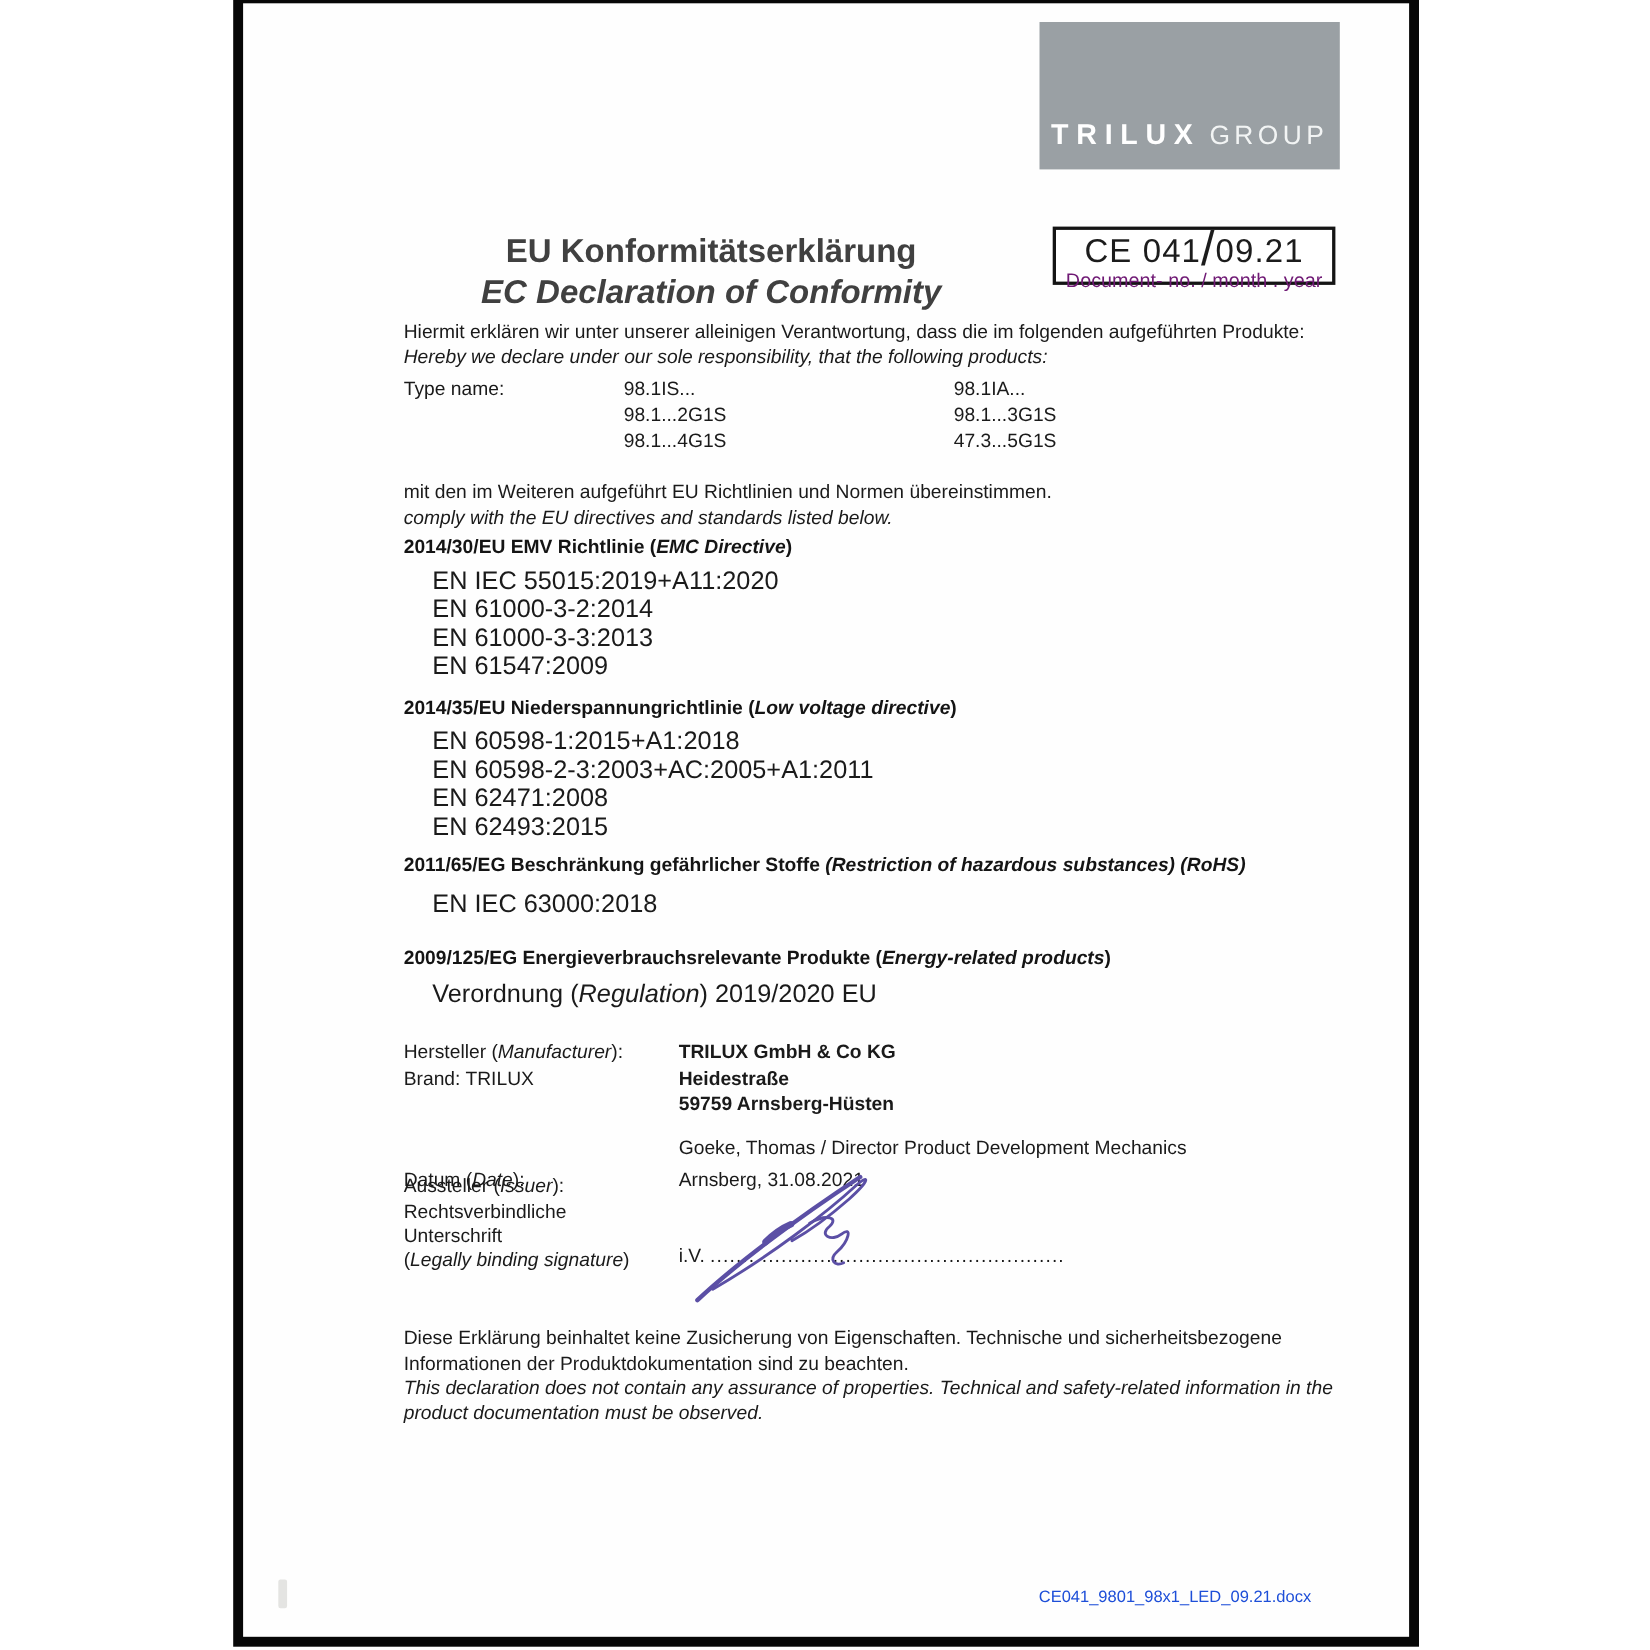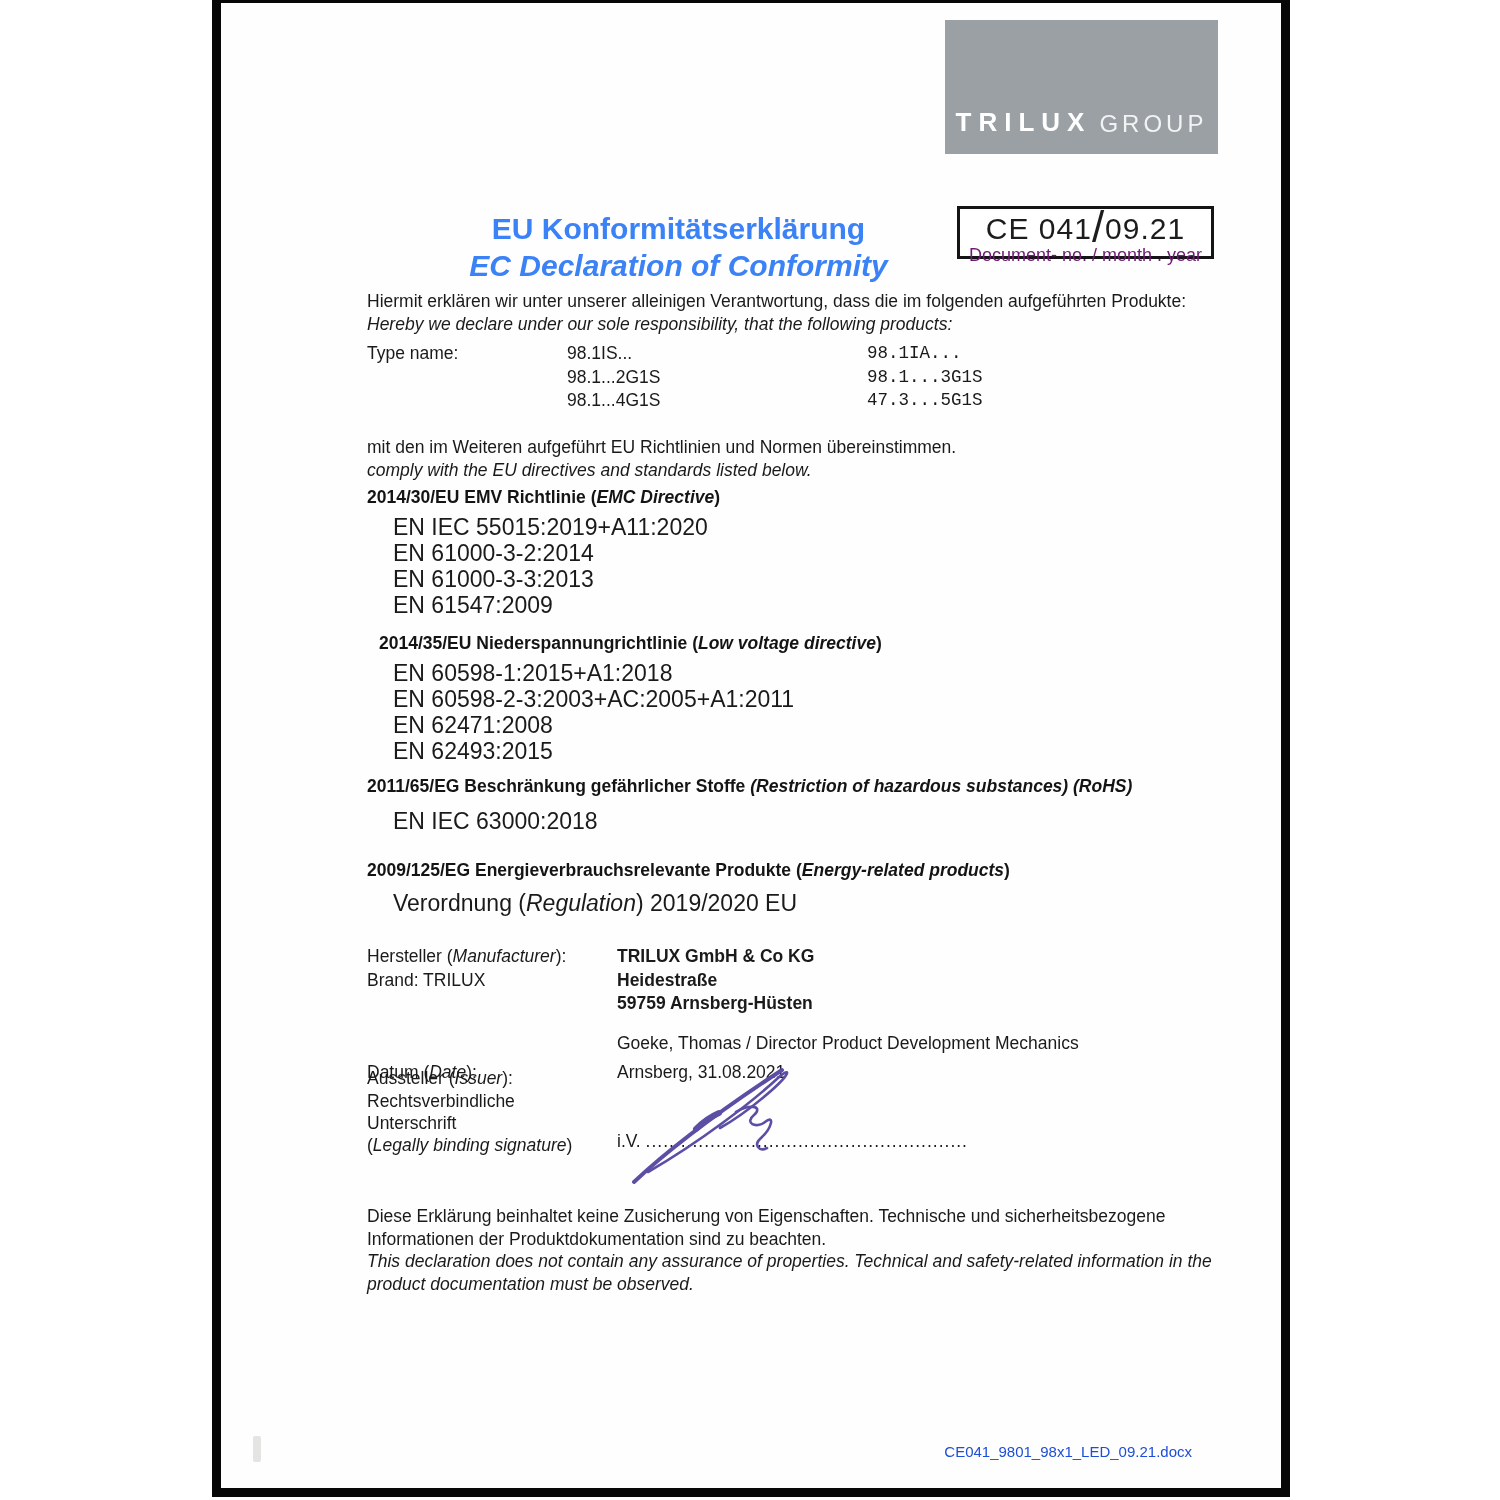--- a/index.html
+++ b/index.html
@@ -6,22 +6,22 @@
   .canvas{
     position:relative;width:1500px;height:1500px;background:#ffffff;overflow:hidden;
     font-family:"Liberation Sans","DejaVu Sans",sans-serif;color:#1a1a1a;
   }
   .frame{position:absolute;left:212px;top:-6px;width:1078px;height:1503px;
     border:9px solid #070707;box-sizing:border-box;background:#fefefe;}
   .logo{position:absolute;left:945px;top:20px;width:273px;height:134px;background:#9aa0a4;
     display:flex;align-items:flex-end;justify-content:center;padding-bottom:16px;box-sizing:border-box;}
   .logo .brand{color:#ffffff;font-weight:bold;font-size:26px;letter-spacing:7px;}
   .logo .group{color:#f2f4f4;font-weight:400;font-size:24px;letter-spacing:4px;margin-left:8px;}
-  .title{position:absolute;left:396px;top:210px;width:565px;text-align:center;
-    font-size:30px;font-weight:bold;line-height:37px;color:#3b82f6;}
+  .title{position:absolute;left:364px;top:210px;width:565px;text-align:center;
+    font-size:30px;font-weight:bold;line-height:37px;color:#404040;}
   .title .en{font-style:italic;}
   .cebox{position:absolute;left:957px;top:206px;width:257px;height:53px;border:3px solid #141414;
     box-sizing:border-box;text-align:center;background:#fff;}
   .cebox .num{font-size:30px;color:#1c1c1c;margin-top:3px;letter-spacing:1px;}
   .cebox .num .slash{font-size:44px;font-weight:300;vertical-align:-3px;line-height:0;}
   .cebox .cap{font-size:18px;color:#701a75;margin-top:-1px;}
   .body-text{font-size:17.5px;line-height:22.5px;}
   .it{font-style:italic;}
   .bold{font-weight:bold;}
   .abs{position:absolute;}
@@ -60,42 +60,42 @@
     <div>Hiermit erklären wir unter unserer alleinigen Verantwortung, dass die im folgenden aufgeführten Produkte:</div>
     <div class="it">Hereby we declare under our sole responsibility, that the following products:</div>
   </div>
 
   <div class="abs typecol" style="left:367px;top:342px;">Type name:</div>
   <div class="abs typecol" style="left:567px;top:342px;">
     <div>98.1IS...</div>
     <div>98.1...2G1S</div>
     <div>98.1...4G1S</div>
   </div>
-  <div class="abs typecol" style="left:867px;top:342px;font-family:Liberation Mono, monospace;">
+  <div class="abs typecol" style="left:867px;top:342px;">
     <div>98.1IA...</div>
     <div>98.1...3G1S</div>
     <div>47.3...5G1S</div>
   </div>
 
   <div class="abs body-text" style="left:367px;top:436px;width:850px;">
     <div>mit den im Weiteren aufgeführt EU Richtlinien und Normen übereinstimmen.</div>
     <div class="it">comply with the EU directives and standards listed below.</div>
   </div>
 
   <div class="abs heading" style="left:367px;top:487px;">
     <span>2014/30/EU EMV Richtlinie (</span><span class="it">EMC Directive</span><span>)</span>
   </div>
   <div class="abs std" style="left:393px;top:514px;">
     <div>EN IEC 55015:2019+A11:2020</div>
     <div>EN 61000-3-2:2014</div>
     <div>EN 61000-3-3:2013</div>
     <div>EN 61547:2009</div>
   </div>
 
-  <div class="abs heading" style="left:379px;top:633px;text-align:right;">
+  <div class="abs heading" style="left:367px;top:633px;text-align:right;">
     <span>2014/35/EU Niederspannungrichtlinie (</span><span class="it">Low voltage directive</span><span>)</span>
   </div>
   <div class="abs std" style="left:393px;top:660px;">
     <div>EN 60598-1:2015+A1:2018</div>
     <div>EN 60598-2-3:2003+AC:2005+A1:2011</div>
     <div>EN 62471:2008</div>
     <div>EN 62493:2015</div>
   </div>
 
   <div class="abs heading" style="left:367px;top:776px;">

